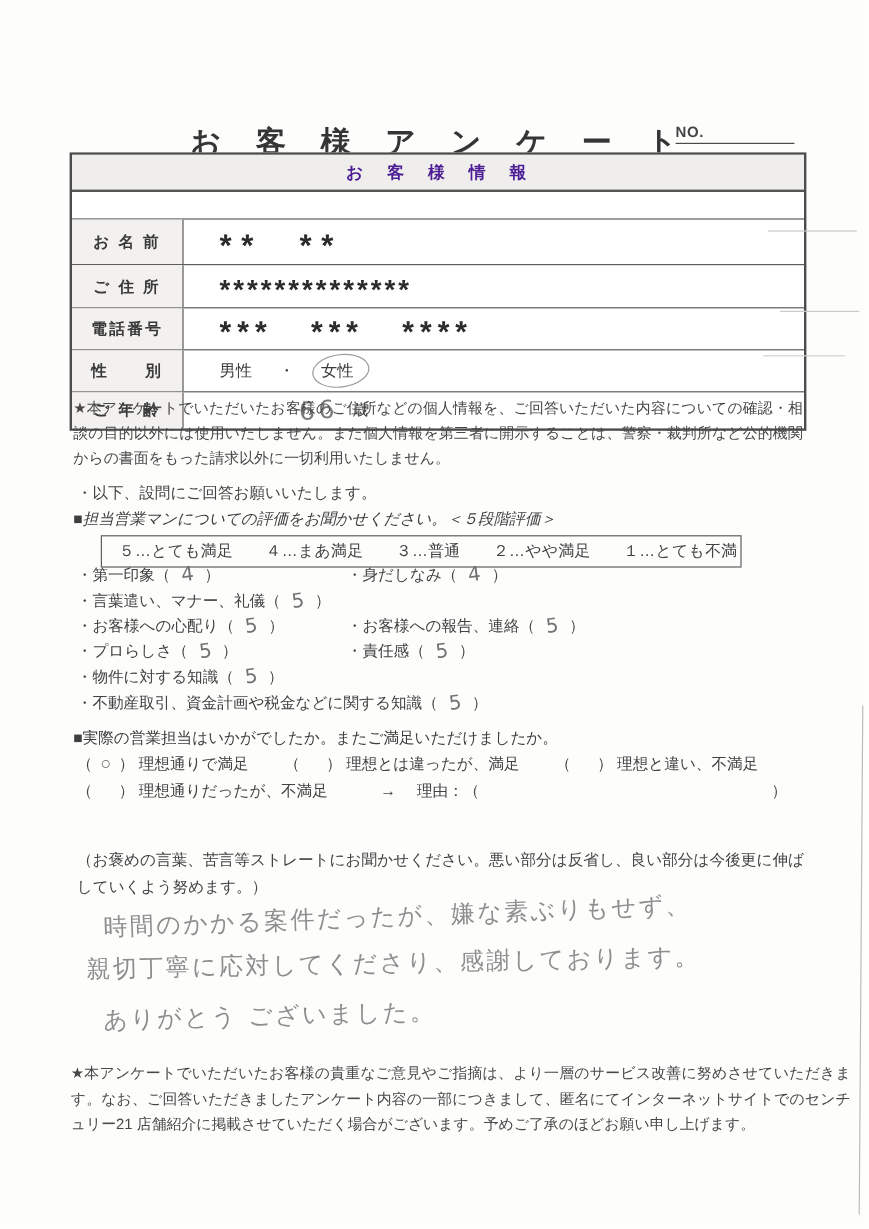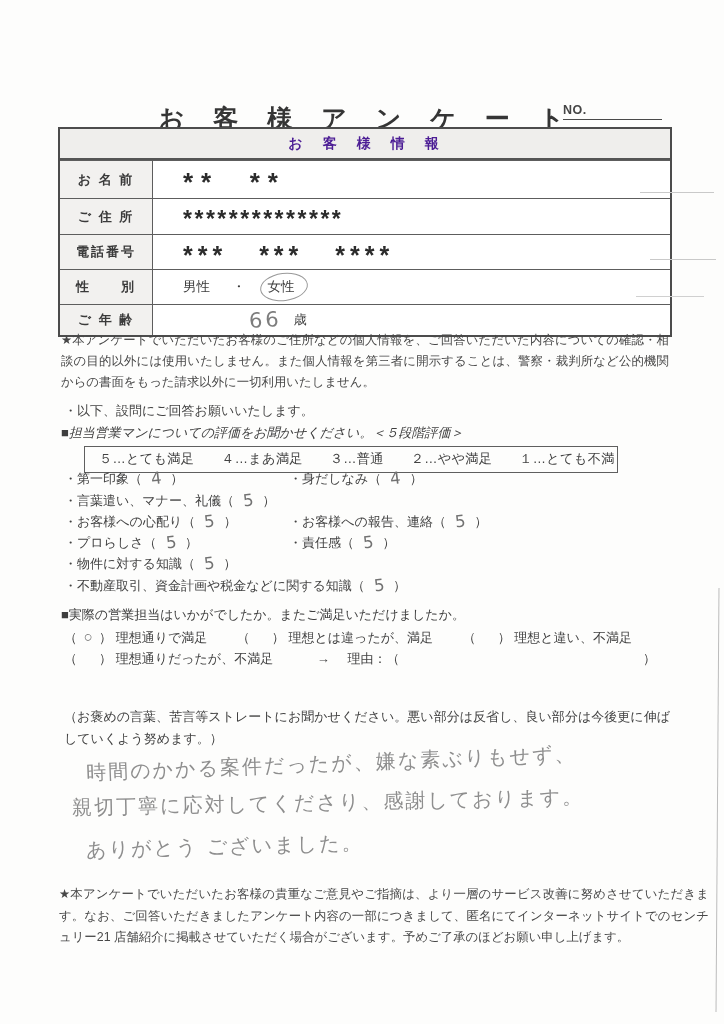--- a/index.html
+++ b/index.html
@@ -30,21 +30,21 @@
   .tlabel{
     width:92px;min-width:92px;background:#f2f1ef;border-right:1.6px solid #5d5d5d;
     display:flex;align-items:center;justify-content:center;
     font-size:13px;font-weight:bold;letter-spacing:2px;color:#3a3a3a;
   }
   .tvalue{flex:1;display:flex;align-items:center;padding-left:30px;position:relative;}
   .stars{font-weight:bold;color:#2b2b2b;position:relative;top:3px;white-space:pre;}
   .stars-name{font-size:26px;letter-spacing:8px;}
   .stars-addr{font-size:23px;letter-spacing:2.5px;}
   .stars-phone{font-size:25px;letter-spacing:5px;word-spacing:20px;}
-  .h-name{height:37px;}
+  .h-name{height:37px;margin-top:22px;}
   .h-addr{height:35px;}
   .h-phone{height:34px;}
   .h-gender{height:34px;}
   .h-age{height:30px;}
   .gender-txt{font-size:13.5px;color:#3c3c3c;}
   .gender-dot{margin:0 22px;}
   .female-wrap{position:relative;display:inline-block;}
   .female-circle{
     position:absolute;left:-8px;top:-5px;width:46px;height:26px;
     border:1.6px solid #9a9a9a;border-radius:50%;transform:rotate(-7deg);

